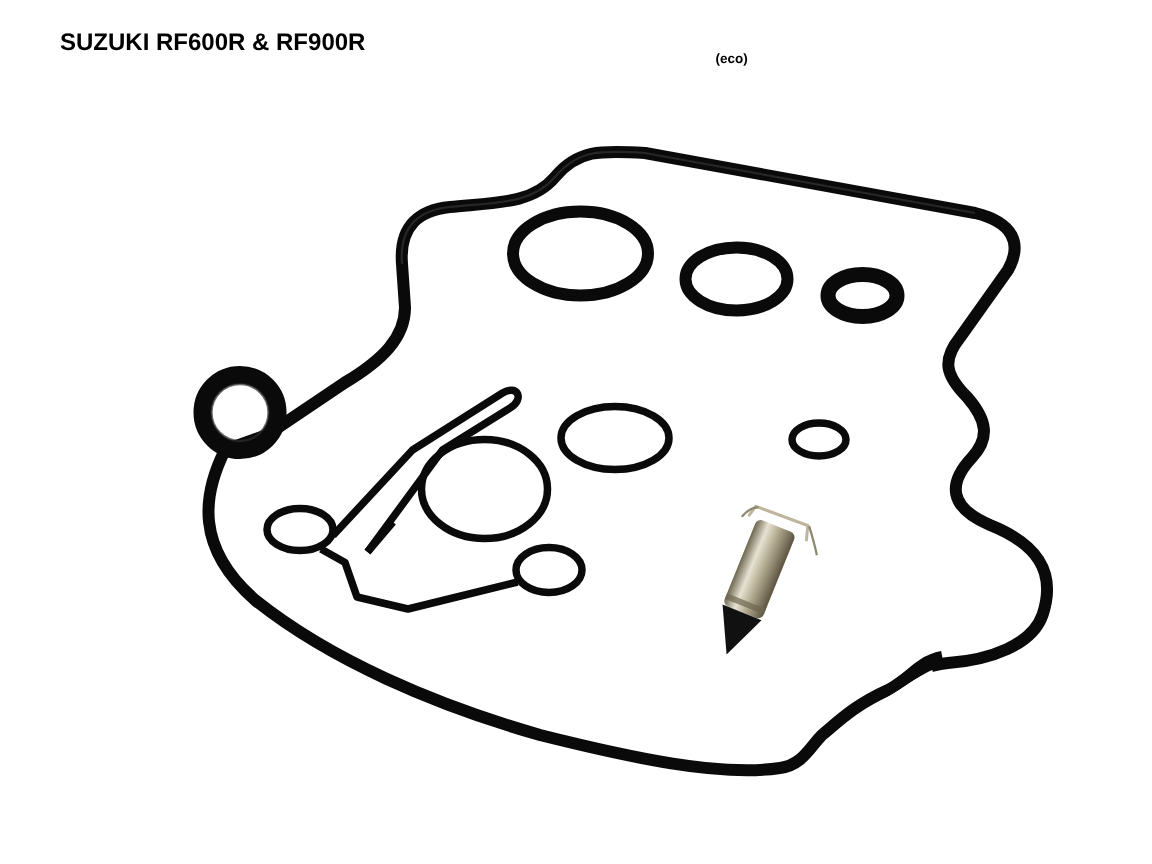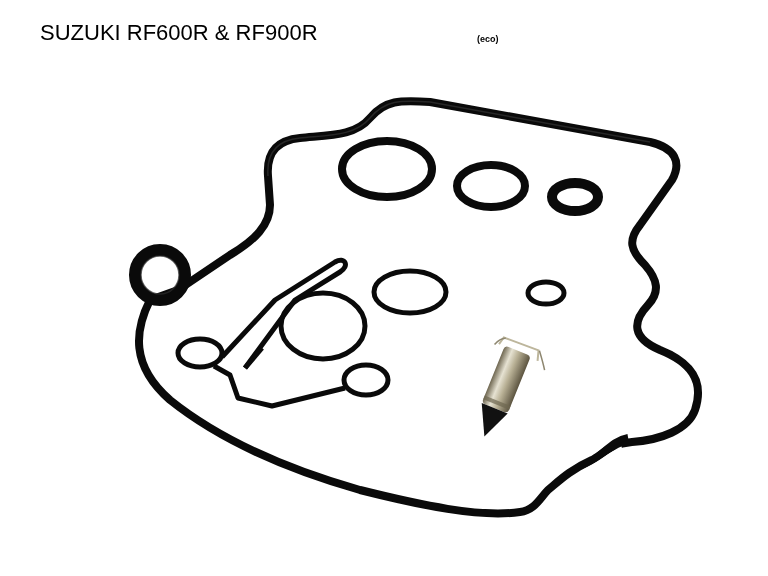--- a/index.html
+++ b/index.html
@@ -1,20 +1,20 @@
 <!DOCTYPE html>
 <html><head>
   <meta charset="utf-8">
   <style>
     html, body { margin: 0; padding: 0; background: #ffffff; }
     body { width: 768px; height: 576px; position: relative; overflow: hidden; font-family: "Liberation Sans", sans-serif; }
     .title {
       position: absolute; left: 40px; top: 20px;
       font-family: "Liberation Sans", sans-serif;
-      font-weight: normal; font-size: 22px; color: #000; letter-spacing: 0px;
+      font-weight: bold; font-size: 16px; color: #000; letter-spacing: 0px;
       white-space: nowrap;
     }
     .subtitle {
       position: absolute; left: 477px; top: 34px;
       font-family: "Liberation Sans", sans-serif;
       font-weight: bold; font-size: 9px; color: #000;
     }
     .photo { position: absolute; left: 0; top: 0; width: 768px; height: 576px; }
   </style>
 </head>

